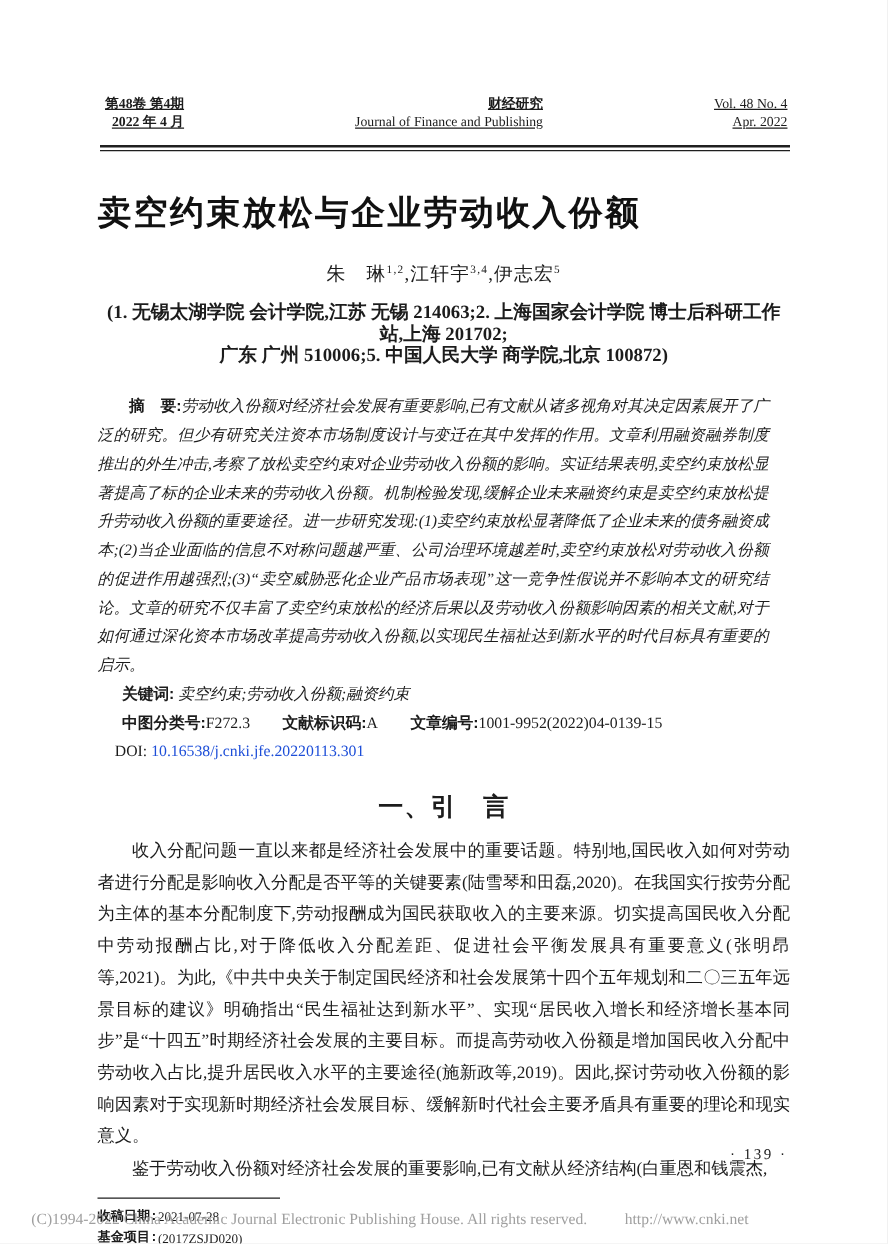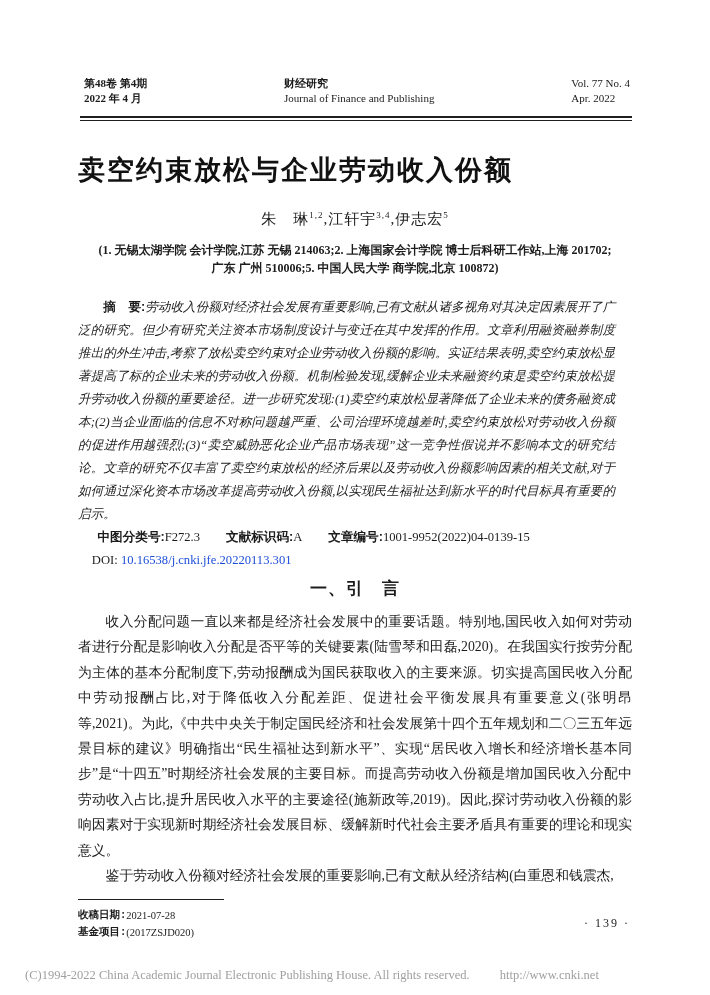--- a/index.html
+++ b/index.html
@@ -6,50 +6,50 @@
   .page{
     position:relative;width:710px;height:995px;margin:0 auto;background:#ffffff;
     font-family:"Liberation Serif","DejaVu Serif",serif;color:#1c1c1c;overflow:hidden;
   }
   
   .jheader{
     position:absolute;top:76px;left:84px;width:546px;
     display:flex;justify-content:space-between;align-items:flex-start;
     font-size:11px;line-height:15px;
   }
-  .jheader .col{text-align:left;}
+  .jheader .col{text-align:right;text-decoration:underline;}
   .jheader .cn{font-weight:bold;}
   .hrule{
     position:absolute;top:116px;left:80px;width:552px;height:2px;
     border-top:2.5px solid #1f1f1f;border-bottom:1px solid #1f1f1f;
   }
   
   .content{position:absolute;top:122px;left:78px;width:554px;}
   .title{
     margin-top:30px;text-align:left;
     font-family:"Liberation Sans","DejaVu Sans",sans-serif;
     font-weight:bold;font-size:27px;letter-spacing:2px;color:#111;
   }
   .authors{margin-top:22px;text-align:center;font-size:15px;letter-spacing:1px;}
   .authors sup{font-size:9px;}
-  .affils{margin-top:13px;text-align:center;font-size:12px;line-height:17.5px;font-weight:bold;}
+  .affils{margin-top:13px;text-align:center;font-size:15px;line-height:17.5px;font-weight:bold;}
   
   .absblock{margin-top:19px;padding-right:17px;font-size:12.6px;line-height:23px;text-align:justify;}
   .abs-p{text-indent:2em;font-style:italic;}
   .lbl{font-family:"Liberation Sans","DejaVu Sans",sans-serif;font-weight:bold;font-style:normal;}
   .kw-line{text-indent:1.55em;font-style:italic;}
   .clc-line{text-indent:1.55em;font-style:normal;}
   .clc-line .val{margin-right:26px;}
   .doi-line{text-indent:1.1em;font-style:normal;}
   .doi-link{color:#1d4ed8;text-decoration:none;}
   
   .sec-head{
-    margin-top:5px;text-align:center;
+    margin-top:19px;text-align:center;
     font-family:"Liberation Sans","DejaVu Sans",sans-serif;
-    font-weight:bold;font-size:17px;letter-spacing:1px;
+    font-weight:bold;font-size:20px;letter-spacing:1px;
   }
   .para{margin:0;margin-top:9px;font-size:13.8px;line-height:25.4px;text-align:justify;text-indent:2em;}
   .para.p2{margin-top:0;}
   
   .fn-rule{margin-top:11px;width:146px;border-top:1.5px solid #1f1f1f;}
   .fnotes{margin-top:7px;font-size:10.5px;line-height:17px;}
   .fn-row{display:flex;}
   .fn-label{
     flex:0 0 auto;font-family:Liberation Mono, monospace;
     font-weight:bold;white-space:nowrap;
@@ -70,21 +70,21 @@
   <div class="jheader">
     <div class="col">
       <div class="cn">第48卷 第4期</div>
       <div class="cn">2022 年 4 月</div>
     </div>
     <div class="col">
       <div class="cn">财经研究</div>
       <div>Journal of Finance and Publishing</div>
     </div>
     <div class="col">
-      <div>Vol. 77 No. 4</div>
+      <div>Vol. 48 No. 4</div>
       <div>Apr. 2022</div>
     </div>
   </div>
   <div class="hrule"></div>
 
   <div class="content">
 
     <div class="title">卖空约束放松与企业劳动收入份额</div>
 
     <div class="authors">
@@ -92,20 +92,23 @@
     </div>
 
     <div class="affils">
       <div>(1. 无锡太湖学院 会计学院,江苏 无锡 214063;2. 上海国家会计学院 博士后科研工作站,上海 201702;</div>
       <div>广东 广州 510006;5. 中国人民大学 商学院,北京 100872)</div>
     </div>
 
     <div class="absblock">
       <div class="abs-p">
         <span class="lbl">摘　要:</span><span>劳动收入份额对经济社会发展有重要影响,已有文献从诸多视角对其决定因素展开了广泛的研究。但少有研究关注资本市场制度设计与变迁在其中发挥的作用。文章利用融资融券制度推出的外生冲击,考察了放松卖空约束对企业劳动收入份额的影响。实证结果表明,卖空约束放松显著提高了标的企业未来的劳动收入份额。机制检验发现,缓解企业未来融资约束是卖空约束放松提升劳动收入份额的重要途径。进一步研究发现:(1)卖空约束放松显著降低了企业未来的债务融资成本;(2)当企业面临的信息不对称问题越严重、公司治理环境越差时,卖空约束放松对劳动收入份额的促进作用越强烈;(3)“卖空威胁恶化企业产品市场表现”这一竞争性假说并不影响本文的研究结论。文章的研究不仅丰富了卖空约束放松的经济后果以及劳动收入份额影响因素的相关文献,对于如何通过深化资本市场改革提高劳动收入份额,以实现民生福祉达到新水平的时代目标具有重要的启示。</span>
+      </div>
+      <div class="kw-line">
+        <span class="lbl">关键词:</span><span> 卖空约束;劳动收入份额;融资约束</span>
       </div>
       <div class="clc-line">
         <span class="lbl">中图分类号:</span><span class="val">F272.3</span><span class="lbl">文献标识码:</span><span class="val">A</span><span class="lbl">文章编号:</span><span>1001-9952(2022)04-0139-15</span>
       </div>
       <div class="doi-line">
         <span>DOI:</span>
         <a class="doi-link" href="#">10.16538/j.cnki.jfe.20220113.301</a>
       </div>
     </div>
 

